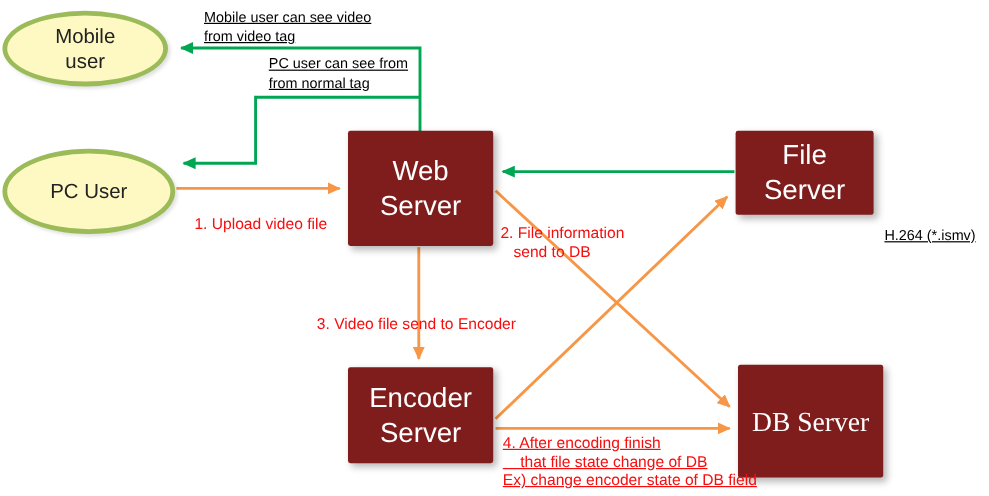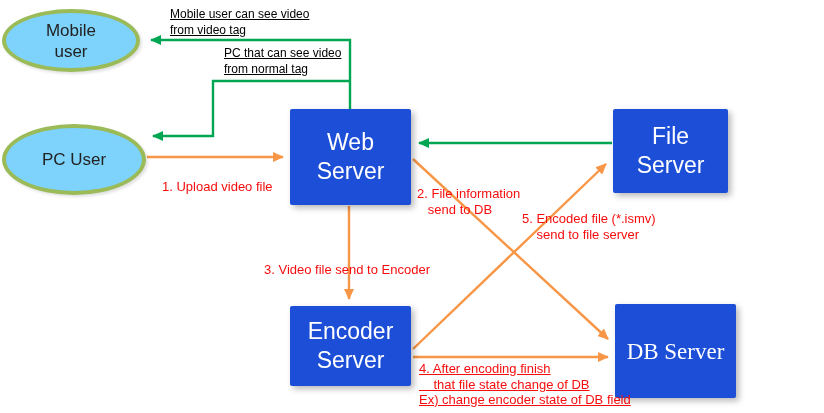--- a/index.html
+++ b/index.html
@@ -1,32 +1,32 @@
 <!DOCTYPE html>
 <html><head>
 <meta charset="utf-8">
 <style>
   html,body{margin:0;padding:0;background:#fff;font-family:"Liberation Sans",sans-serif;}
   #canvas{position:relative;width:824px;height:413px;background:#fff;overflow:hidden;}
   #wires{position:absolute;left:0;top:0;width:824px;height:413px;pointer-events:none;}
 
   .server-box{
     position:absolute;
-    background:#1d4ed8;
+    background:#7f1d1d;
     border-radius:2px;
     box-shadow:3px 3px 6px rgba(0,0,0,.28);
     display:flex;align-items:center;justify-content:center;
   }
   .box-label{
     width:106px;margin:0 auto;text-align:center;
     color:#ffffff;font-size:23px;line-height:29px;font-weight:400;
   }
   .ellipse{
     position:absolute;
-    background:#7dd3fc;
+    background:#fef9c3;
     border:4px solid #9bbb59;
     border-radius:50%;
     box-shadow:2px 2px 3px rgba(0,0,0,.12);
     display:flex;align-items:center;justify-content:center;
   }
   .ellipse-label{
     text-align:center;color:#222;font-size:17px;line-height:21px;
   }
   .ellipse-label.narrow{width:80px;}
   .note{
@@ -76,46 +76,45 @@
   </div>
 
   <div class="ellipse" style="left:2px;top:124px;width:136px;height:63px;">
     <div class="ellipse-label">PC User</div>
   </div>
 
   <div class="server-box" style="left:290px;top:109px;width:121px;height:96px;">
     <div class="box-label">Web Server</div>
   </div>
 
-  <div class="server-box" style="left:613px;top:109px;width:115px;height:84px;">
+  <div class="server-box" style="left:613px;top:109px;width:115px;height:70px;">
     <div class="box-label">File Server</div>
   </div>
 
   <div class="server-box" style="left:290px;top:306px;width:121px;height:80px;">
     <div class="box-label">Encoder Server</div>
   </div>
 
   <div class="server-box" style="left:615px;top:304px;width:121px;height:94px;font-family:Liberation Serif, serif;">
     <div class="box-label">DB Server</div>
   </div>
 
   <div class="black-label" style="left:170px;top:6px;">Mobile user can see video
 from video tag</div>
 
-  <div class="black-label" style="left:224px;top:45px;">PC that can see video
+  <div class="black-label" style="left:224px;top:45px;">PC user can see from
 from normal tag</div>
 
+  <div class="black-label" style="left:737px;top:188px;">H.264 (*.ismv)</div>
 
   <div class="note" style="left:162px;top:163px;margin-top:16px;">1. Upload video file</div>
 
   <div class="note" style="left:417px;top:186px;">2. File information
    send to DB</div>
 
   <div class="note" style="left:264px;top:262px;">3. Video file send to Encoder</div>
 
   <div class="note" style="left:419px;top:361px;text-decoration:underline;">4. After encoding finish
     that file state change of DB
 Ex) change encoder state of DB field</div>
 
-  <div class="note" style="left:522px;top:211px;">5. Encoded file (*.ismv)
-    send to file server</div>
 
 </div>
 
 </body></html>

